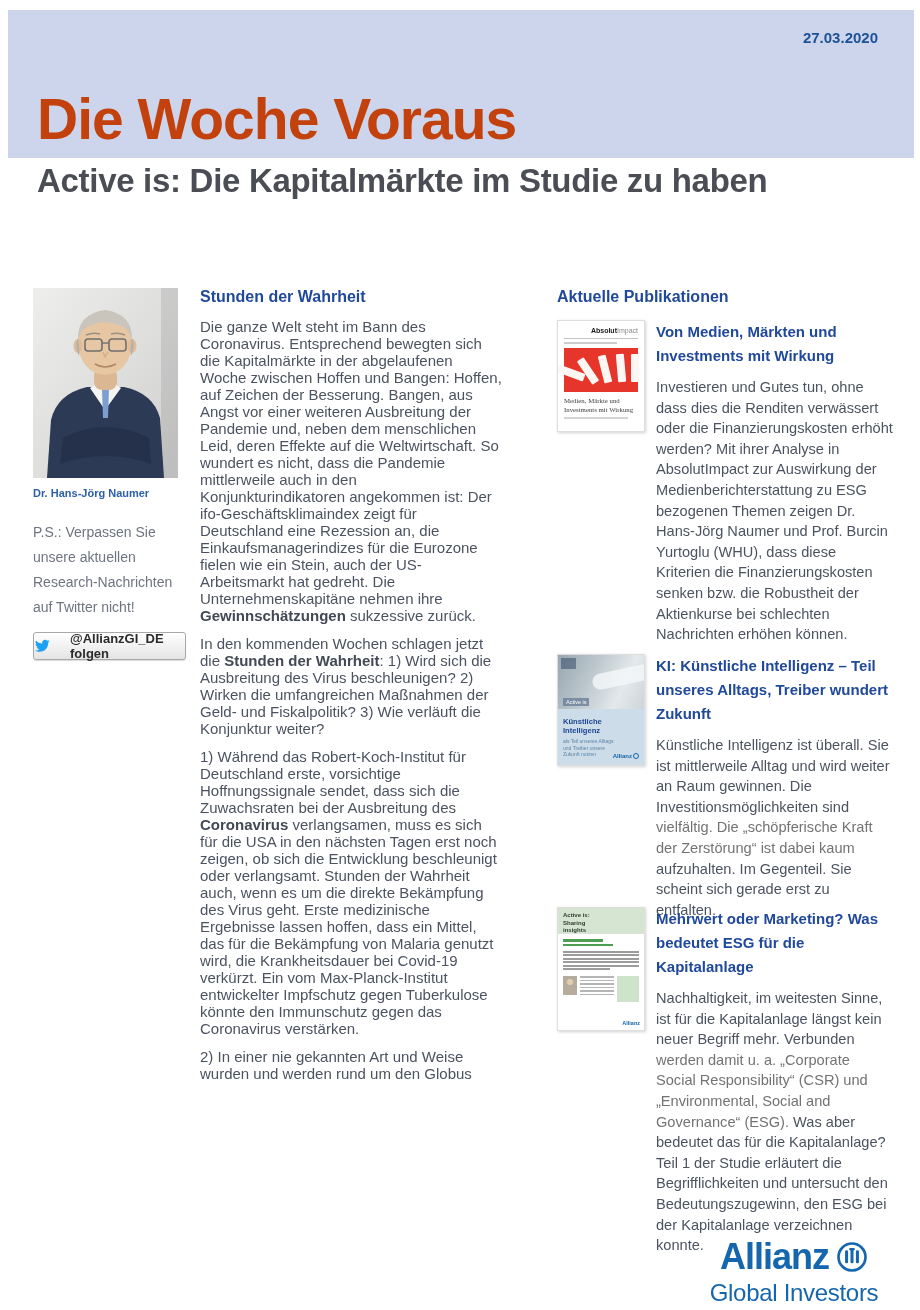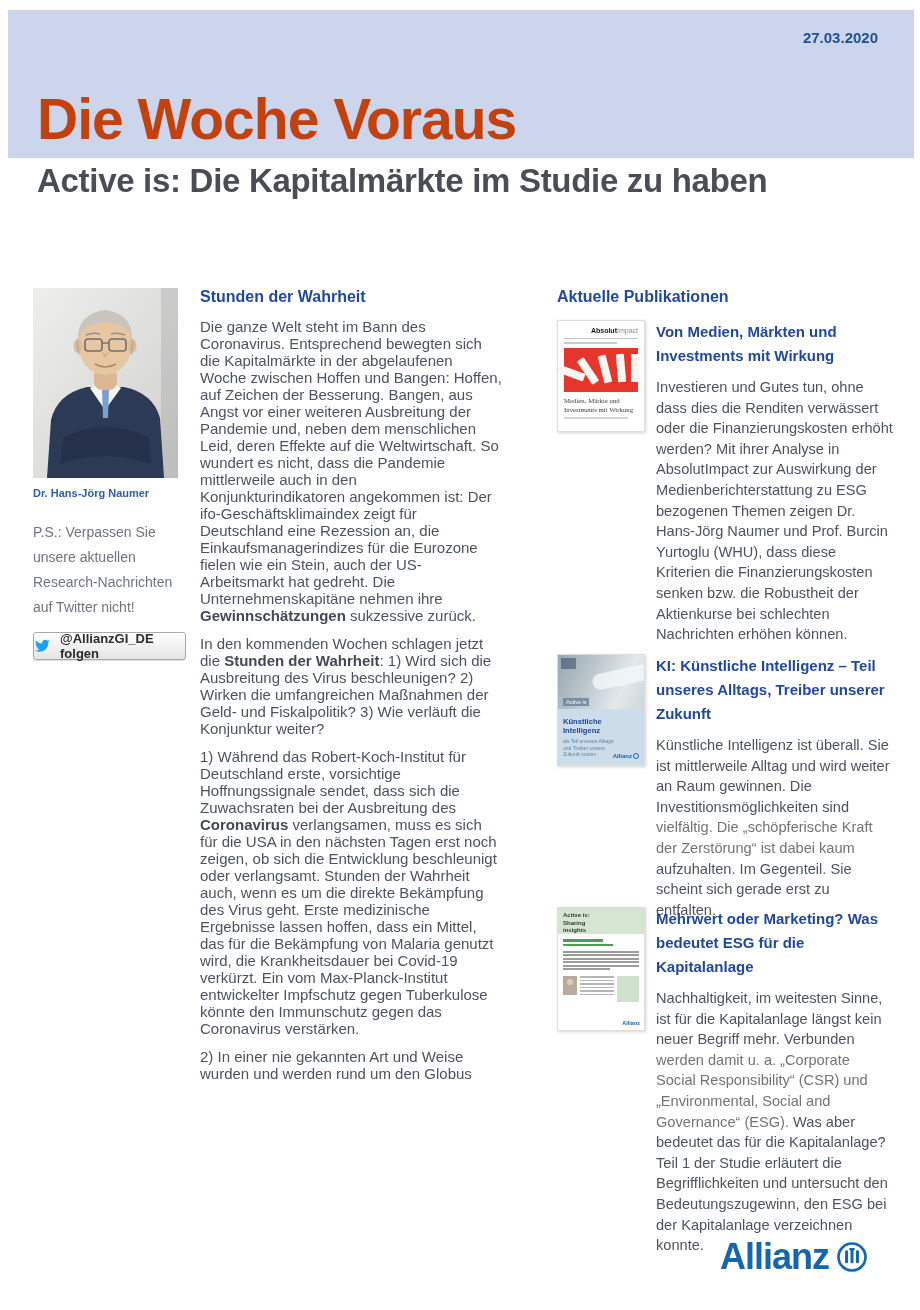--- a/index.html
+++ b/index.html
@@ -18,21 +18,21 @@
   
   .col-left { position:absolute; left:33px; top:288px; width:153px; }
   .portrait { display:block; width:145px; height:190px; }
   .author-name { margin-top:9px; font-size:11px; font-weight:700; color:#2d5fa8; }
   .author-role { margin-top:19px; font-size:14px; line-height:25px; color:#6e7480; }
   .author-ps { margin-top:21px; font-size:14px; line-height:25px; color:#6e7480; }
   .tw-btn {
     margin-top:12px; width:153px; height:28px; box-sizing:border-box;
     border:1px solid #a8a8a8; border-radius:3px;
     background:linear-gradient(#ffffff,#e4e4e4);
-    display:flex; align-items:center; justify-content:center; gap:10px;
+    display:flex; align-items:center; justify-content:center; gap:20px;
     font-size:13px; font-weight:700; color:#2b2b2b; cursor:pointer;
     box-shadow:0 1px 1px rgba(0,0,0,.15);
   }
   .tw-bird { width:16px; height:16px; flex:0 0 auto; }
 
   
   .col-mid { position:absolute; left:200px; top:288px; width:303px; }
   .sec-heading { margin:0 0 12px; font-size:16px; font-weight:700; color:#20499c; }
   .col-mid p { margin:0 0 11px; font-size:15px; line-height:17px; color:#4c5360; }
   .b { font-weight:700; color:#424955; }
@@ -190,21 +190,21 @@
           <span class="t2-tag">Active is</span>
         </div>
         <div class="t2-title">Künstliche Intelligenz</div>
         <div class="t2-sub">als Teil unseres Alltags und Treiber unsere Zukunft nutzen</div>
         <div class="t2-logo">
           <span>Allianz</span>
             <span class="mini-eagle"></span>
         </div>
       </div>
       <div>
-        <h3 class="pub-title">KI: Künstliche Intelligenz – Teil unseres Alltags, Treiber unserer Zukunft</h3>
+        <h3 class="pub-title">KI: Künstliche Intelligenz – Teil unseres Alltags, Treiber wundert Zukunft</h3>
         <div class="pub-body"><span>Künstliche Intelligenz ist überall. Sie ist mittlerweile Alltag und wird weiter an Raum gewinnen. Die Investitionsmöglichkeiten sind </span><span class="lt">vielfältig. Die „schöpferische Kraft der Zerstörung“ ist dabei kaum </span><span>aufzuhalten. Im Gegenteil. Sie scheint sich gerade erst zu entfalten.</span></div>
       </div>
     </div>
 
     <div class="pub pub-3">
       <div class="thumb thumb-3">
         <div class="t3-band">
           <div class="t3-band-text">Active is: Sharing insights</div>
         </div>
         <div class="t3-green"></div>
@@ -242,15 +242,16 @@
     <div class="logo-row">
       <span class="logo-allianz">Allianz</span>
       <svg class="logo-eagle" viewBox="0 0 36 36" aria-hidden="true">
         <circle cx="18" cy="18" r="15.2" fill="none" stroke="#1666ad" stroke-width="3"></circle>
         <rect x="10.2" y="10.5" width="3.4" height="14.5" rx="1.4" fill="#1666ad"></rect>
         <rect x="16.3" y="8" width="3.4" height="17" rx="1.4" fill="#1666ad"></rect>
         <rect x="22.4" y="10.5" width="3.4" height="14.5" rx="1.4" fill="#1666ad"></rect>
         <rect x="14.8" y="8" width="6.4" height="2.6" rx="1.2" fill="#1666ad"></rect>
       </svg>
     </div>
+    <div class="logo-sub">Global Investors</div>
   </div>
 
 </div>
 
 </body></html>

